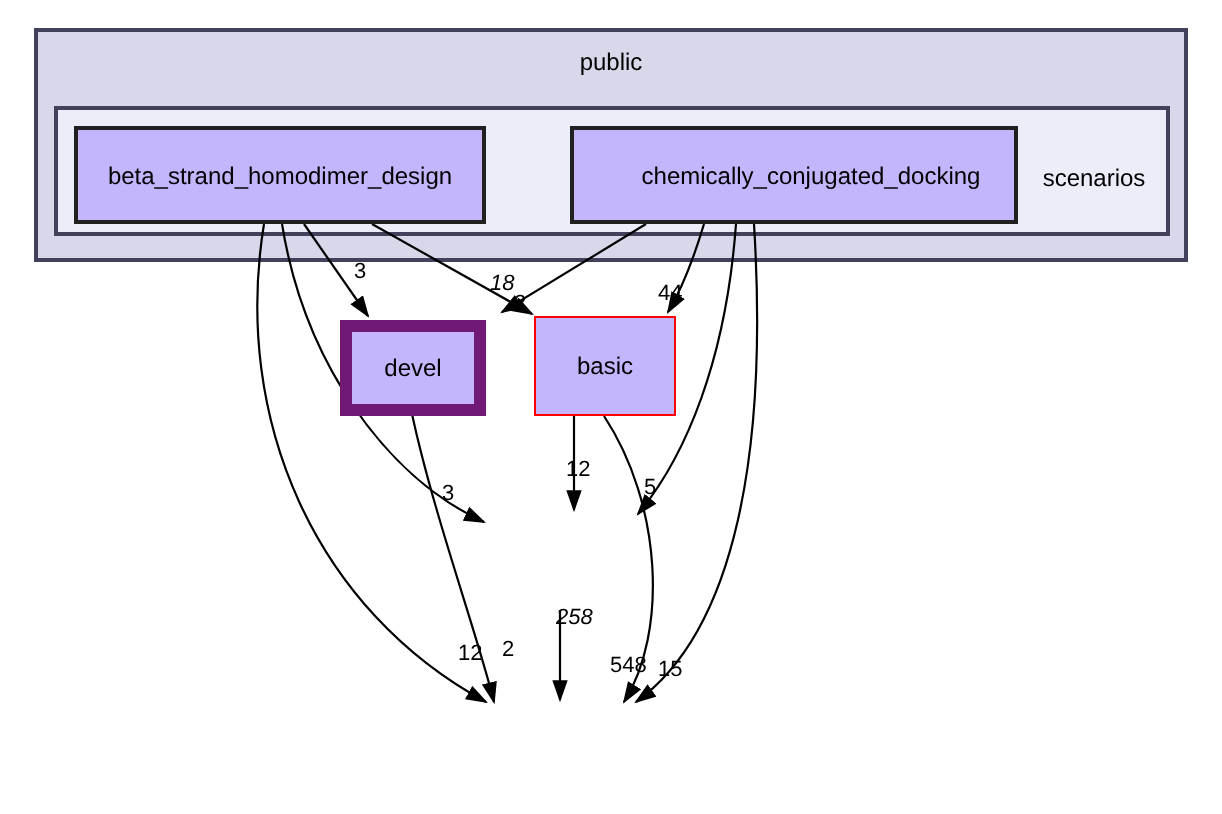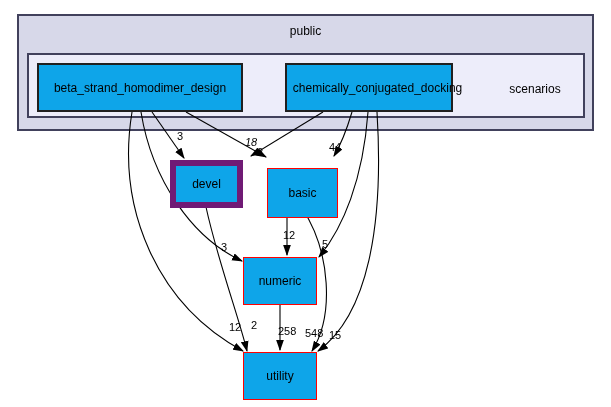--- a/index.html
+++ b/index.html
@@ -8,55 +8,55 @@
     font-family:"Liberation Sans", sans-serif;
   }
   .cluster{position:absolute;box-sizing:border-box;border:2px solid #41415c;z-index:1;}
   .cluster-outer{background:#d7d8e9;}
   .cluster-inner{background:#ededfa;}
   .cluster-label{
     position:absolute;z-index:2;font-size:12px;color:#000;text-align:center;
     cursor:pointer;
   }
   .node{
-    position:absolute;box-sizing:border-box;background:#0ea5e9;z-index:4;
+    position:absolute;box-sizing:border-box;background:#c4b5fd;z-index:4;
     display:flex;align-items:center;justify-content:center;
     font-size:12px;color:#000;cursor:pointer;white-space:nowrap;
   }
   .node-black2{border:2px solid #202020;}
   .node-black1{border:6px solid #701a75;}
   .node-red{border:1px solid #ff0000;}
   .elabel{
     position:absolute;z-index:2;font-size:11px;color:#000;line-height:1;
   }
   svg.edges{position:absolute;left:0;top:0;z-index:3;pointer-events:none;}
 </style>
 </head>
 <body>
 
 <div class="canvas">
 
   <div class="cluster cluster-outer" style="left:17px;top:14px;width:577px;height:117px;"></div>
   <div class="cluster cluster-inner" style="left:27px;top:53px;width:558px;height:65px;"></div>
 
   <span class="cluster-label" style="left:17px;top:24px;width:577px;">public</span>
-  <span class="cluster-label" style="left:473px;top:82px;width:124px;">scenarios</span>
+  <span class="cluster-label" style="left:485px;top:82px;width:124px;">scenarios</span>
 
   <span class="elabel" style="left:177px;top:131px;">3</span>
   <span class="elabel" style="left:245px;top:137px;font-style:italic;">18</span>
   <span class="elabel" style="left:221px;top:242px;">3</span>
   <span class="elabel" style="left:229px;top:322px;">12</span>
   <span class="elabel" style="left:257px;top:147px;">2</span>
   <span class="elabel" style="left:329px;top:142px;">44</span>
   <span class="elabel" style="left:322px;top:239px;">5</span>
   <span class="elabel" style="left:329px;top:330px;">15</span>
   <span class="elabel" style="left:251px;top:320px;">2</span>
   <span class="elabel" style="left:283px;top:230px;">12</span>
   <span class="elabel" style="left:305px;top:328px;">548</span>
-  <span class="elabel" style="left:278px;top:326px;">258</span>
+  <span class="elabel" style="left:278px;top:304px;font-style:italic;">258</span>
 
   <svg class="edges" width="611" height="407" viewBox="0 0 611 407">
     <defs>
       <marker id="arrow" viewBox="0 0 10 7" refX="9" refY="3.5" markerWidth="11" markerHeight="8" orient="auto" markerUnits="userSpaceOnUse">
         <path d="M0,0 L10,3.5 L0,7 Z" fill="#000000"></path>
       </marker>
     </defs>
     <g fill="none" stroke="#000000" stroke-width="1.1">
       <path d="M152,112 L184,158" marker-end="url(#arrow)"></path>
       <path d="M186,112 L266,157" marker-end="url(#arrow)"></path>
@@ -69,29 +69,23 @@
       <path d="M206,207 C217,258 239,318 247,351" marker-end="url(#arrow)"></path>
       <path d="M287,208 L287,255" marker-end="url(#arrow)"></path>
       <path d="M302,208 C331,252 334,316 312,351" marker-end="url(#arrow)"></path>
       <path d="M280,305 L280,350" marker-end="url(#arrow)"></path>
     </g>
   </svg>
 
   <div class="node node-black2" style="left:37px;top:63px;width:206px;height:49px;">
     <span>beta_strand_homodimer_design</span>
   </div>
-  <div class="node node-black2" style="left:285px;top:63px;width:168px;height:49px;padding-left:17px;">
+  <div class="node node-black2" style="left:285px;top:63px;width:224px;height:49px;padding-left:17px;">
     <span>chemically_conjugated_docking</span>
   </div>
   <div class="node node-black1" style="left:170px;top:160px;width:73px;height:48px;">
     <span>devel</span>
   </div>
-  <div class="node node-red" style="left:267px;top:158px;width:71px;height:50px;margin-top:10px;">
+  <div class="node node-red" style="left:267px;top:158px;width:71px;height:50px;">
     <span>basic</span>
-  </div>
-  <div class="node node-red" style="left:243px;top:257px;width:74px;height:48px;">
-    <span>numeric</span>
-  </div>
-  <div class="node node-red" style="left:243px;top:352px;width:74px;height:48px;">
-    <span>utility</span>
   </div>
 
 </div>
 
 </body></html>

